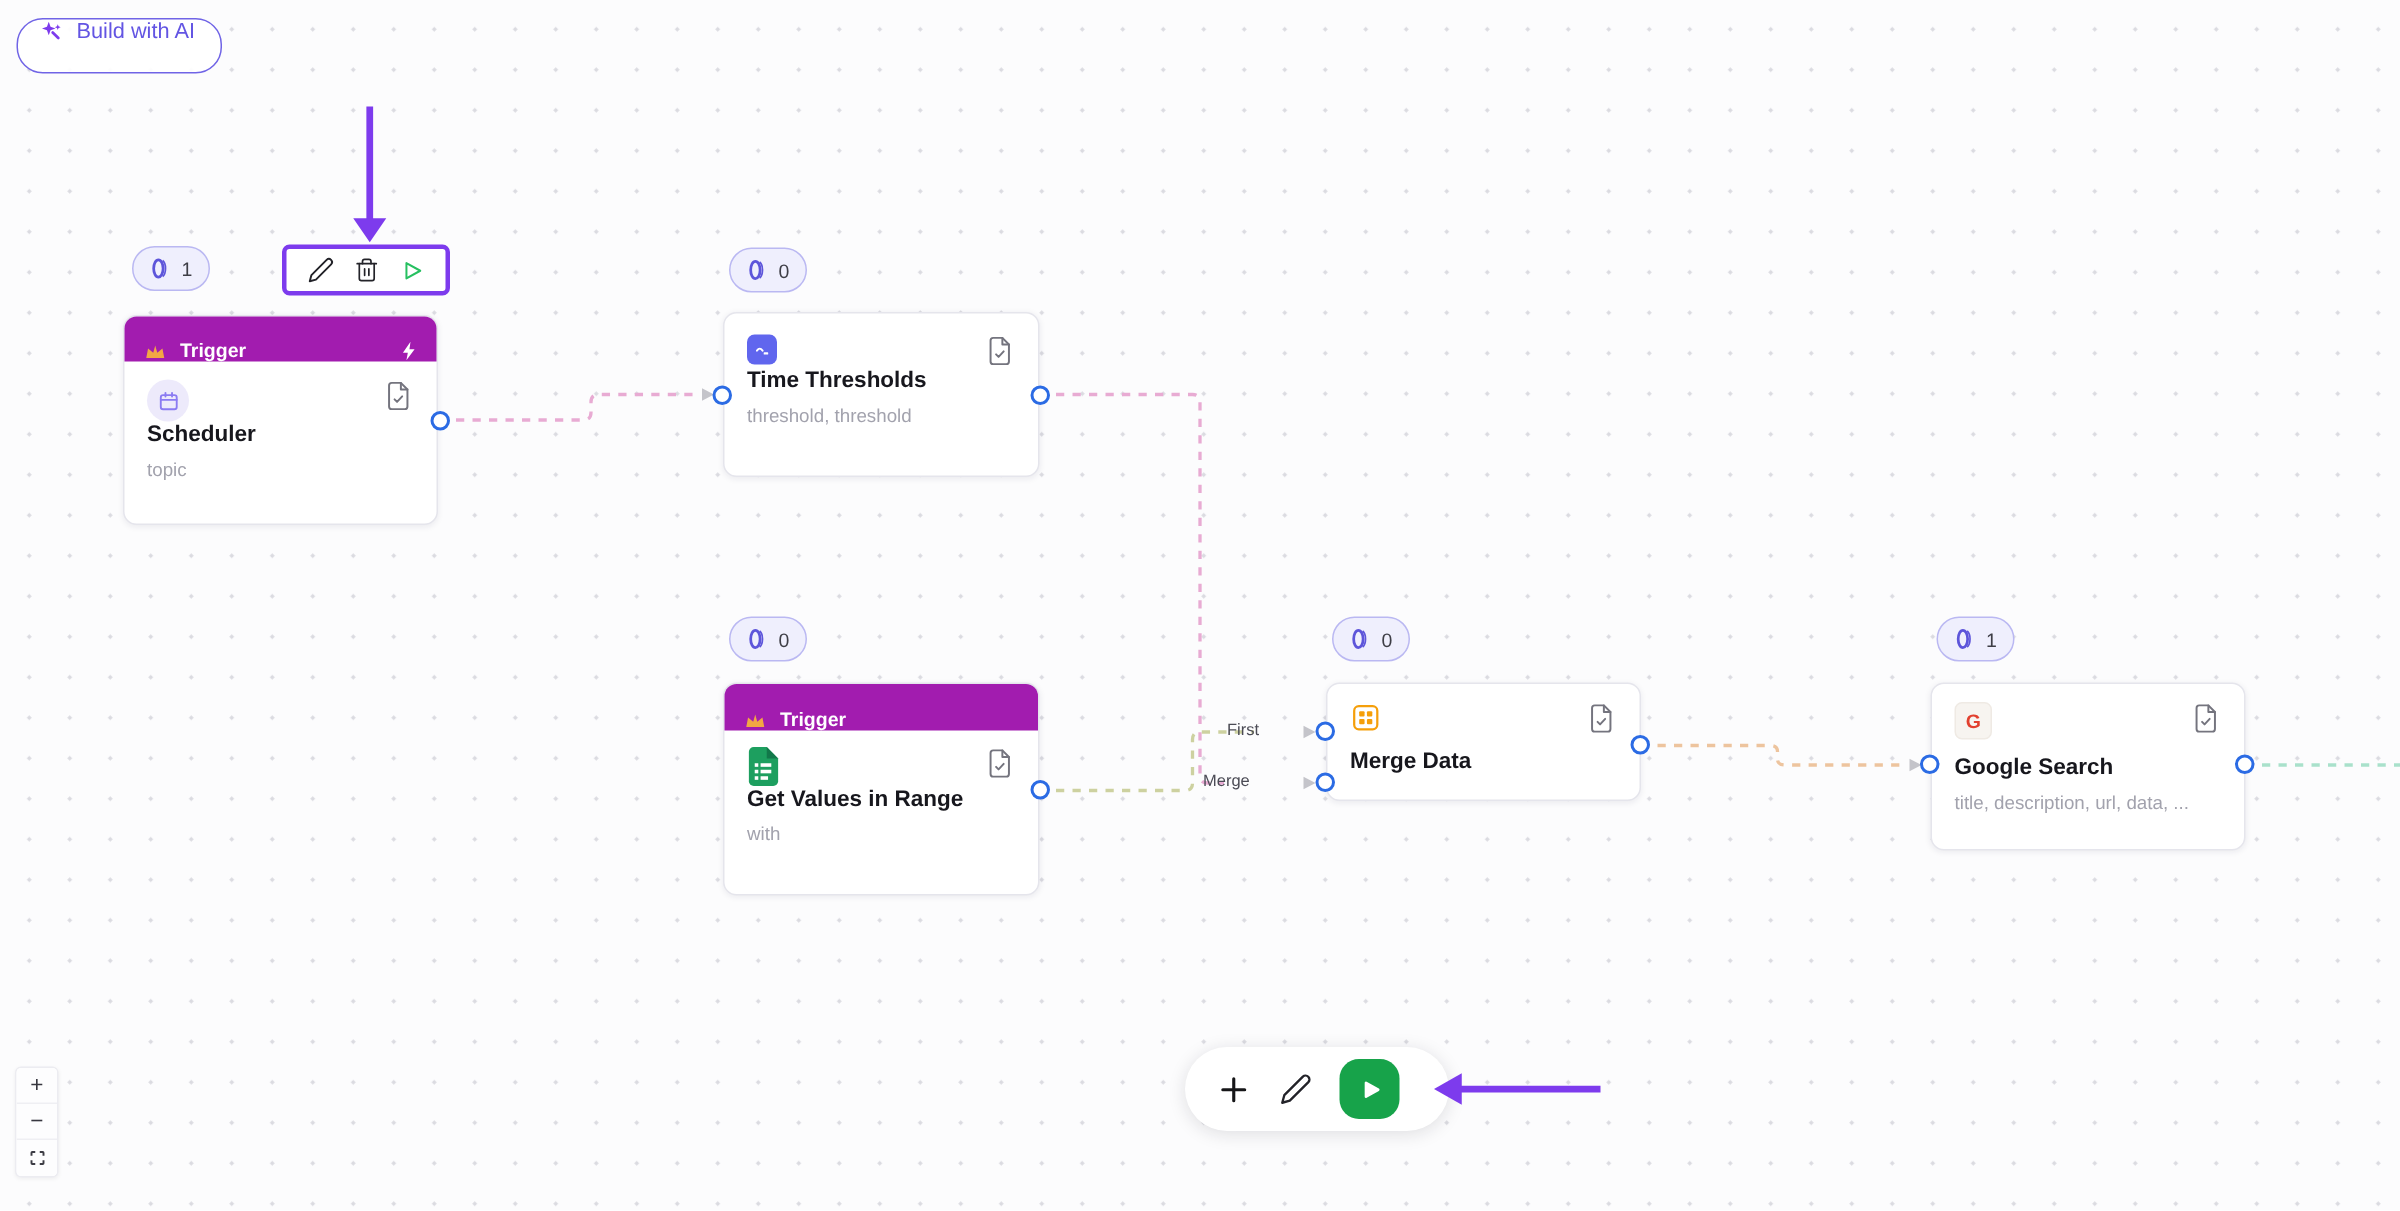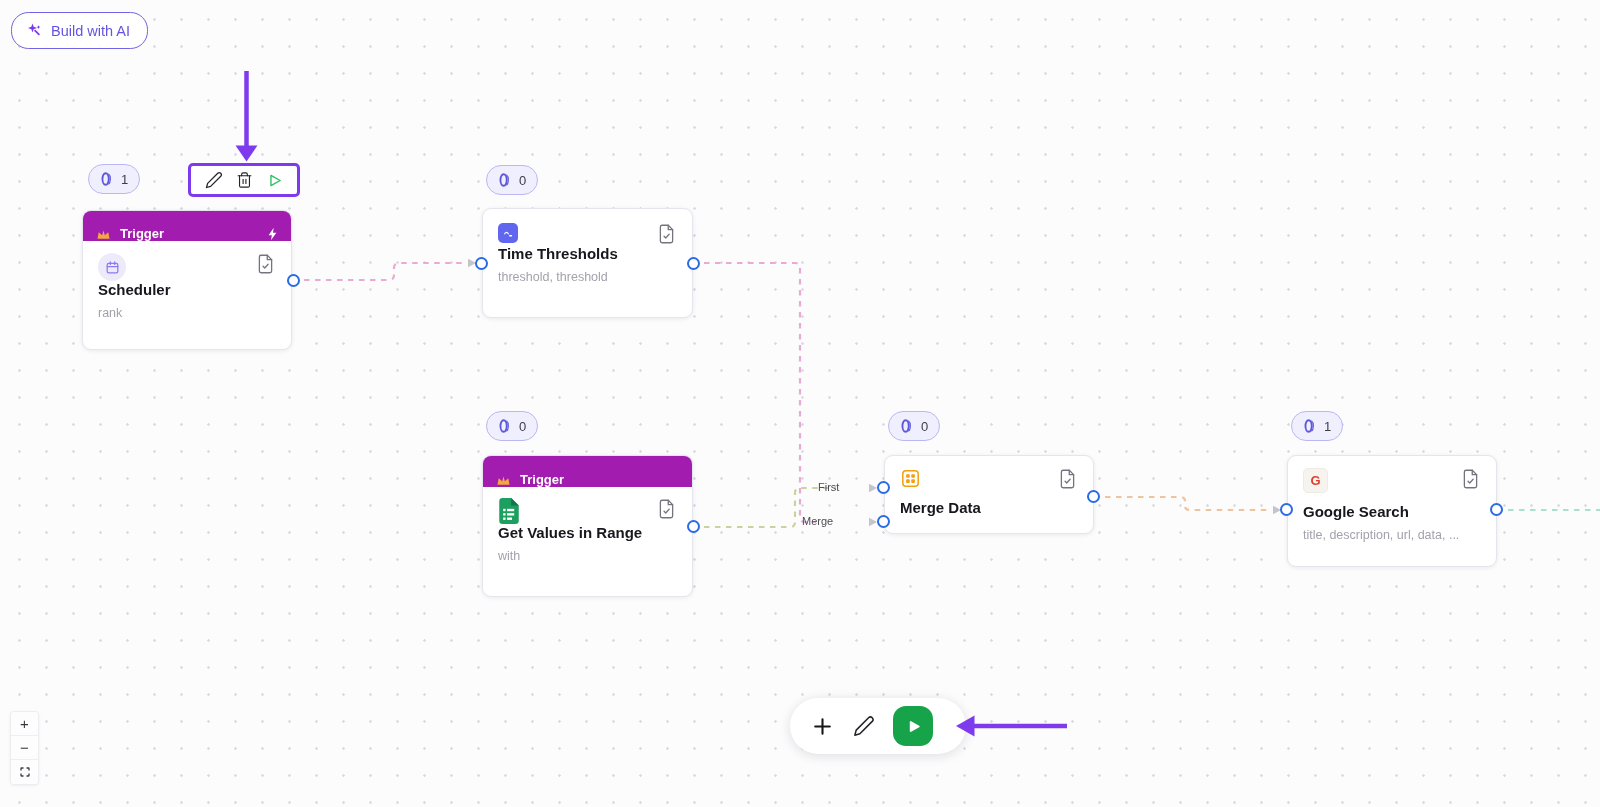--- a/index.html
+++ b/index.html
@@ -35,21 +35,21 @@
   .node-toolbar{position:absolute;left:188px;top:163px;width:112px;height:34px;background:#fff;
     border:3px solid #7d3bed;border-radius:5px;display:flex;align-items:center;justify-content:center;
     gap:13px;z-index:3;box-sizing:border-box;}
   .tb-btn{display:flex;align-items:center;justify-content:center;cursor:pointer;background:none;border:none;padding:0;}
   
   .handle{position:absolute;width:13px;height:13px;border-radius:50%;background:#fff;
     border:2px solid #2b6be4;z-index:3;box-sizing:border-box;cursor:crosshair;}
   
   .edge-label{position:absolute;z-index:2;font-size:11px;color:#4b4b55;text-align:left;}
   
-  .build-ai{position:absolute;left:11px;top:12px;height:35px;display:inline-flex;align-items:center;
+  .build-ai{position:absolute;left:11px;top:12px;height:35px;display:inline-flex;
     gap:8px;padding:0 17px 0 13px;border:1.6px solid #7064e6;border-radius:17.5px;background:rgba(255,255,255,.92);
     color:#6355e3;font-size:14.5px;z-index:4;cursor:pointer;}
   
   .run-bar{position:absolute;left:790px;top:698px;width:176px;height:56px;background:#fff;border-radius:28px;
     box-shadow:0 2px 12px rgba(20,20,40,.13);display:flex;align-items:center;padding:0 20px;gap:18px;
     z-index:4;box-sizing:border-box;}
   .run-btn{width:40px;height:40px;border-radius:13px;background:#17a34a;display:flex;align-items:center;
     justify-content:center;border:none;cursor:pointer;}
   
   .zoomctl{position:absolute;left:10px;top:711px;width:27px;display:flex;flex-direction:column;
@@ -185,21 +185,21 @@
         </span>
         <span style="display:flex;cursor:pointer;">
           <svg width="21" height="22" viewBox="0 0 24 24" fill="none" stroke="#74747e" stroke-width="1.5" stroke-linecap="round" stroke-linejoin="round">
               <path d="M14 2H7a2 2 0 0 0-2 2v16a2 2 0 0 0 2 2h10a2 2 0 0 0 2-2V7z"></path>
               <path d="M14 2v5h5"></path>
               <path d="m9.2 14.6 1.9 1.9 3.9-4.2"></path>
             </svg>
         </span>
       </div>
       <div class="node-title">Scheduler</div>
-      <div class="node-subtitle">rank</div>
+      <div class="node-subtitle">topic</div>
     </div>
   </div>
 
   <div class="node" style="left:482px;top:208px;width:211px;height:110px;">
     <div class="node-body" style="padding-top:14px;">
       <div class="icon-row">
         <span class="tile-indigo">
           <svg width="12" height="12" viewBox="0 0 16 16">
               <path d="M3.5 9 Q6 5.5 8.5 9" stroke="#fff" stroke-width="1.7" fill="none" stroke-linecap="round"></path>
               <rect x="9.5" y="10.5" width="4" height="2" rx="0.5" fill="#fff"></rect>

